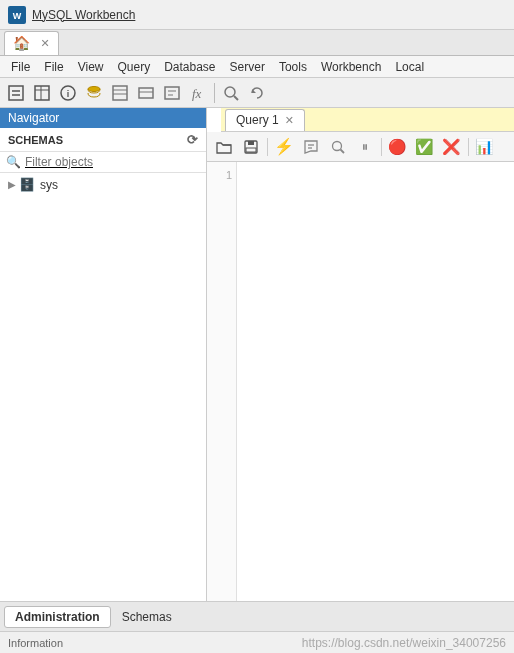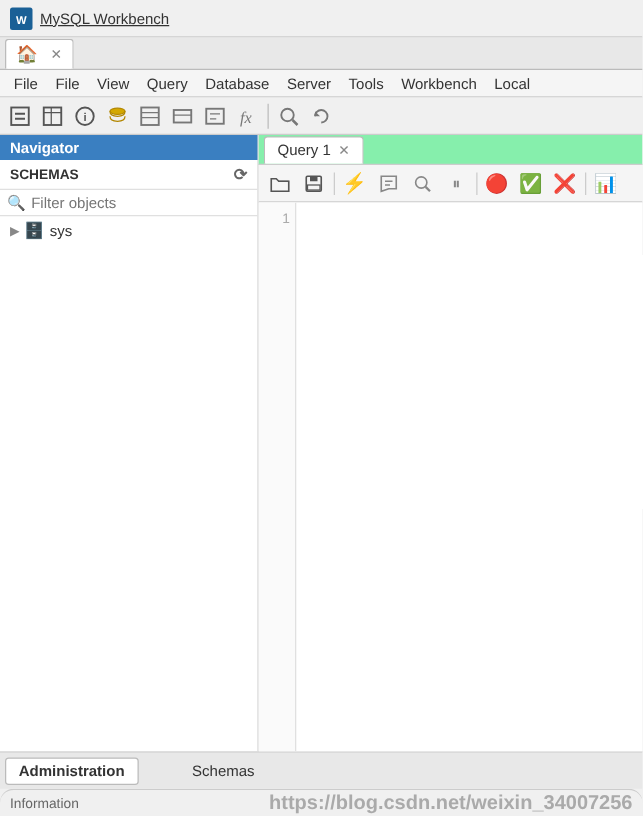--- a/index.html
+++ b/index.html
@@ -131,21 +131,21 @@
       background: #fff;
       border-right: 1px solid #ccc;
       display: flex;
       flex-direction: column;
       height: 493px;
     }
     #navigator-header {
       background: #3a7fc1;
       color: white;
       font-size: 12px;
-      font-weight: bold;
+      font-weight: normal;
       padding: 3px 8px;
       display: flex;
       align-items: center;
       justify-content: space-between;
     }
     #schemas-header {
       display: flex;
       align-items: center;
       justify-content: space-between;
       padding: 4px 8px;
@@ -167,23 +167,24 @@
     }
     #filter-box .search-icon {
       color: #999;
       font-size: 12px;
       margin-right: 4px;
     }
     #filter-input {
       border: none;
       outline: none;
       font-size: 12px;
-      color: #ef4444;
+      color: #000000;
       background: transparent;
       width: 140px;
+      text-decoration: underline;
     }
     #schema-list {
       flex: 1;
       overflow-y: auto;
       padding: 2px 0;
     }
     .schema-row {
       display: flex;
       align-items: center;
       padding: 2px 8px;
@@ -205,23 +206,24 @@
     
     #query-area {
       flex: 1;
       background: #fff;
       display: flex;
       flex-direction: column;
     }
     #query-tab-bar {
       display: flex;
       align-items: center;
-      background: #86efac;
+      background: #fef9c3;
       height: 24px;
       border-bottom: 1px solid #ccc;
+      margin-left: 14px;
     }
     .query-tab {
       display: flex;
       align-items: center;
       background: #ffffff;
       border: 1px solid #bbb;
       border-bottom: none;
       padding: 2px 10px;
       font-size: 12px;
       color: #333;
@@ -299,21 +301,20 @@
     }
 
     
     #bottom-tabs {
       display: flex;
       align-items: center;
       background: #e8e8e8;
       height: 30px;
       border-top: 1px solid #ccc;
       padding: 0 4px;
-      gap: 32px;
     }
     .bottom-tab {
       padding: 3px 10px;
       font-size: 12px;
       color: #333;
       cursor: pointer;
       border: 1px solid transparent;
       border-radius: 3px;
     }
     .bottom-tab.active {
@@ -326,21 +327,20 @@
     #info-bar {
       display: flex;
       align-items: center;
       justify-content: space-between;
       background: #f0f0f0;
       height: 22px;
       border-top: 1px solid #ccc;
       padding: 0 8px;
       font-size: 11px;
       color: #666;
-      border-radius: 11px;
     }
 
     
     ::-webkit-scrollbar { width: 6px; }
     ::-webkit-scrollbar-track { background: #f0f0f0; }
     ::-webkit-scrollbar-thumb { background: #bbb; border-radius: 3px; }
   </style>
 </head>
 <body>
 
@@ -522,14 +522,14 @@
 
 </div>
 
 <div id="bottom-tabs">
   <div class="bottom-tab active">Administration</div>
   <div class="bottom-tab">Schemas</div>
 </div>
 
 <div id="info-bar">
   <span>Information</span>
-  <span style="color:#aaa; font-size:16px;font-weight:bold;">https://blog.csdn.net/weixin_34007256</span>
+  <span style="color:#aaa; font-size:12px;">https://blog.csdn.net/weixin_34007256</span>
 </div>
 
 </body></html>

